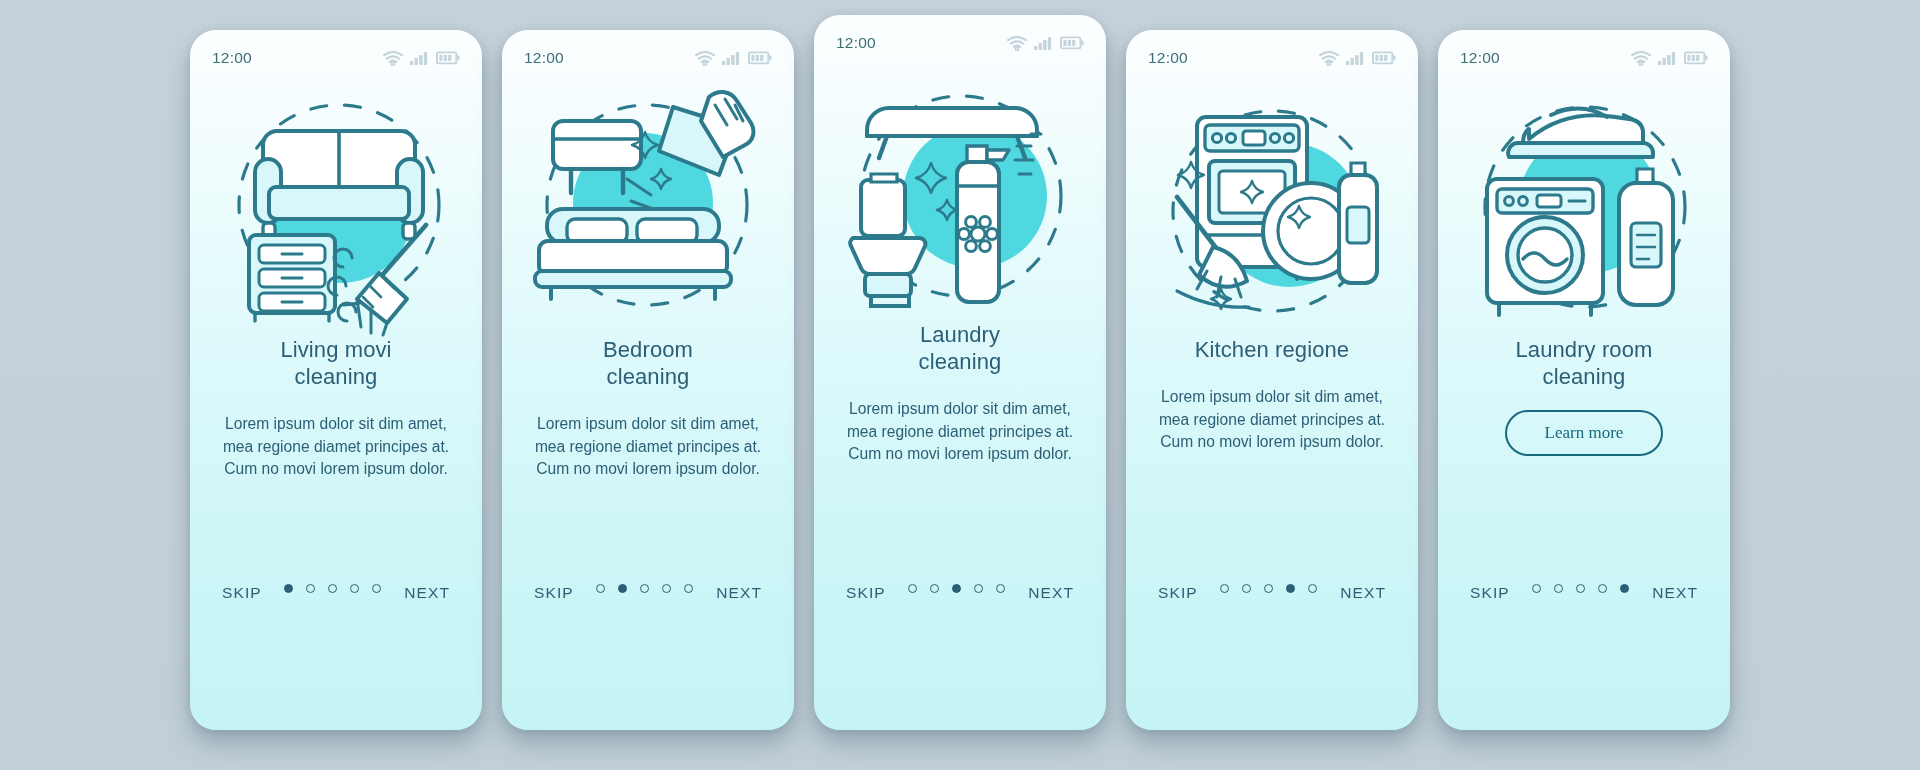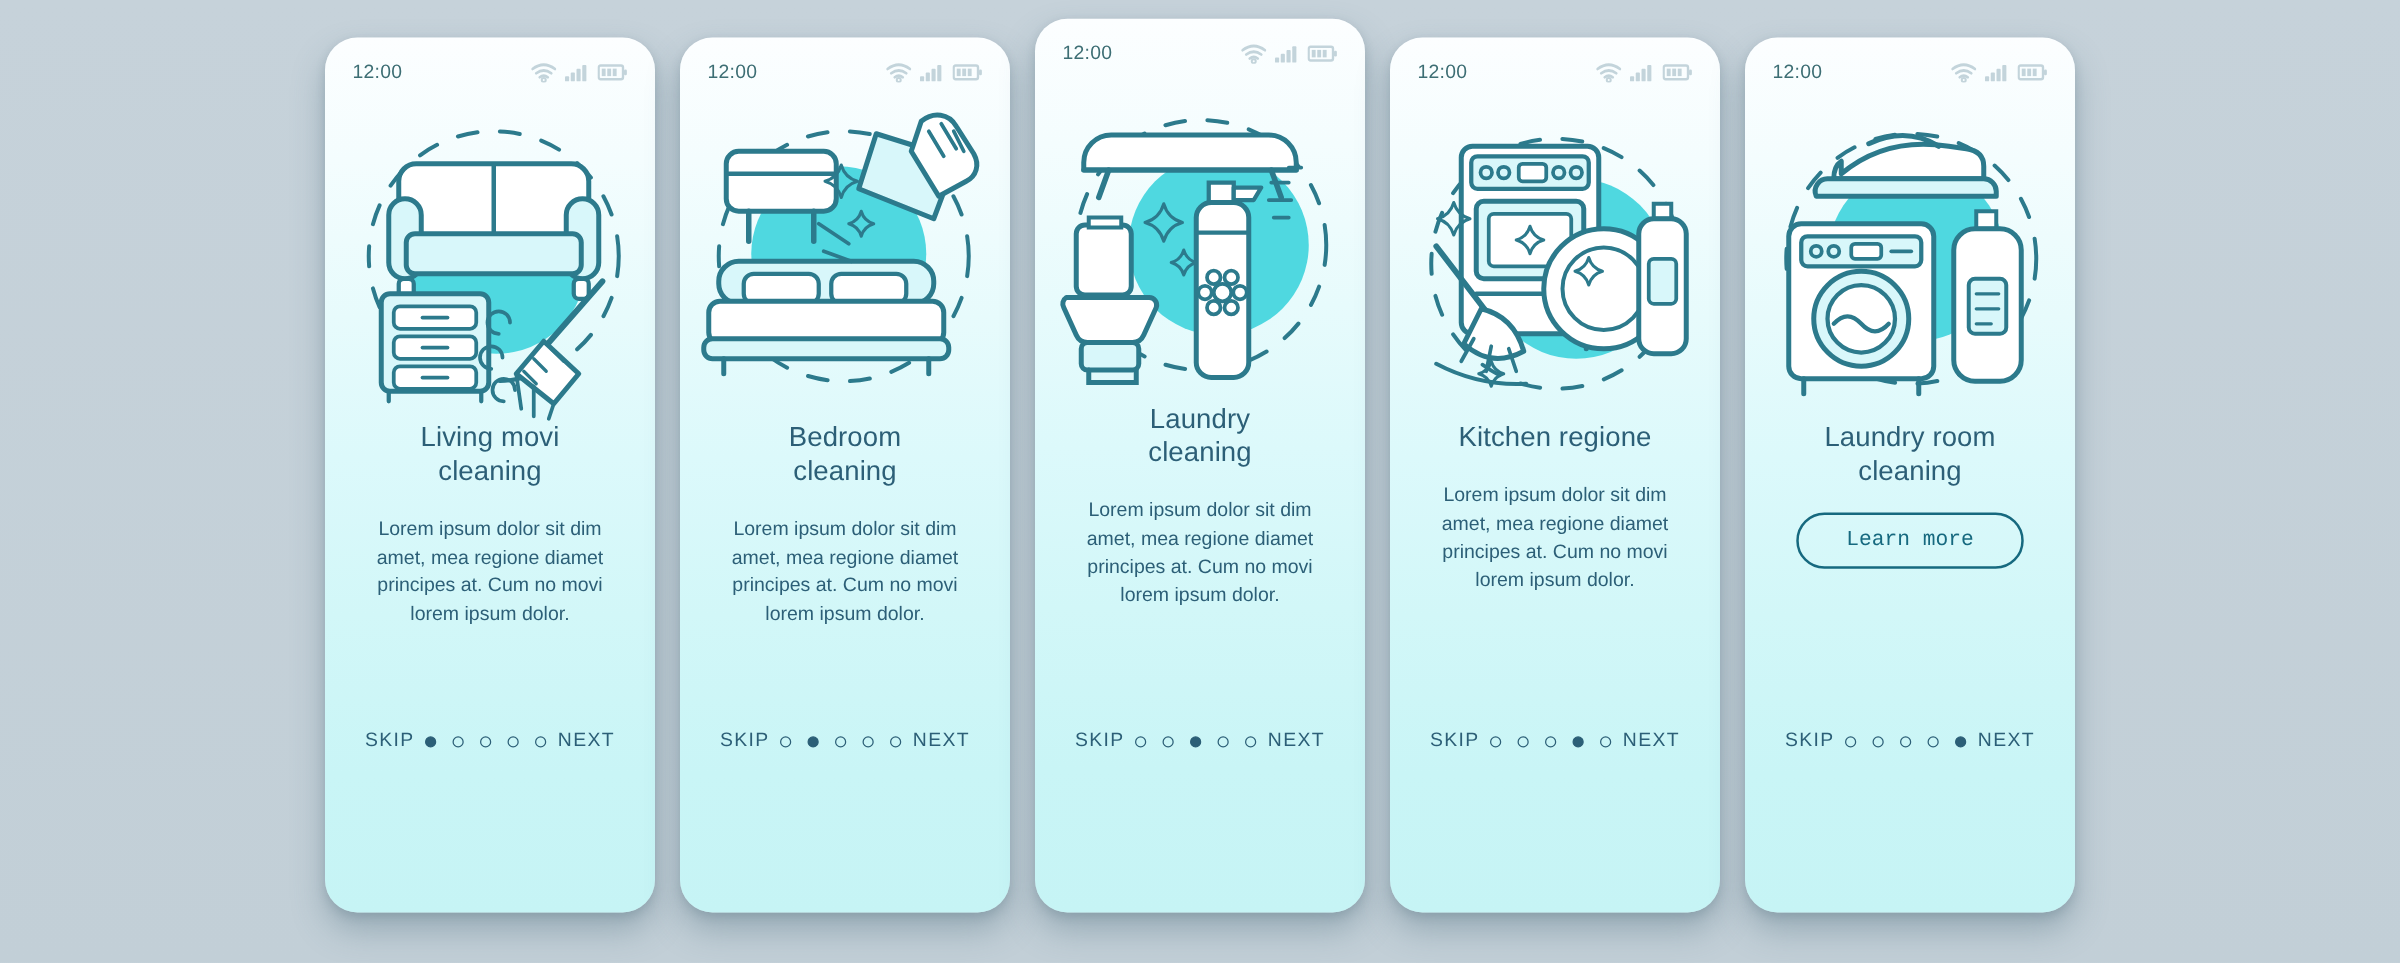--- a/index.html
+++ b/index.html
@@ -19,21 +19,21 @@
     left: 0; top: 0;
     width: 1920px; height: 770px;
     display: flex;
     justify-content: center;
     align-items: flex-start;
     gap: 20px;
     padding-top: 30px;
   }
   .phone {
     position: relative;
-    width: 264px;
+    width: 292px;
     height: 700px;
     border-radius: 26px;
     background: linear-gradient(180deg,
         #fcfeff 0%,
         #f4fdfe 14%,
         #e7fbfc 32%,
         #dcf9fb 48%,
         #d2f7f8 66%,
         #c9f5f6 84%,
         #c6f4f5 100%);
@@ -94,30 +94,30 @@
   .learn-more {
     display: inline-block;
     margin-top: 20px;
     border: 2px solid #16697f;
     border-radius: 40px;
     padding: 11px 38px;
     color: #16697f;
     font-size: 17px;
     background: transparent;
     cursor: pointer;
-    font-family: Liberation Mono, monospace;
+    font-family: Liberation Serif, serif;
   }
 
   
   .nav {
     position: absolute;
     left: 0; right: 0;
     bottom: 128px;
     display: flex;
-    align-items: center;
+    align-items: flex-start;
     justify-content: space-between;
     padding: 0 32px;
   }
   .nav-btn {
     color: #2c5f77;
     font-size: 15.5px;
     letter-spacing: 1.1px;
     cursor: pointer;
     background: none; border: none;
     font-family: "Liberation Sans", sans-serif;

